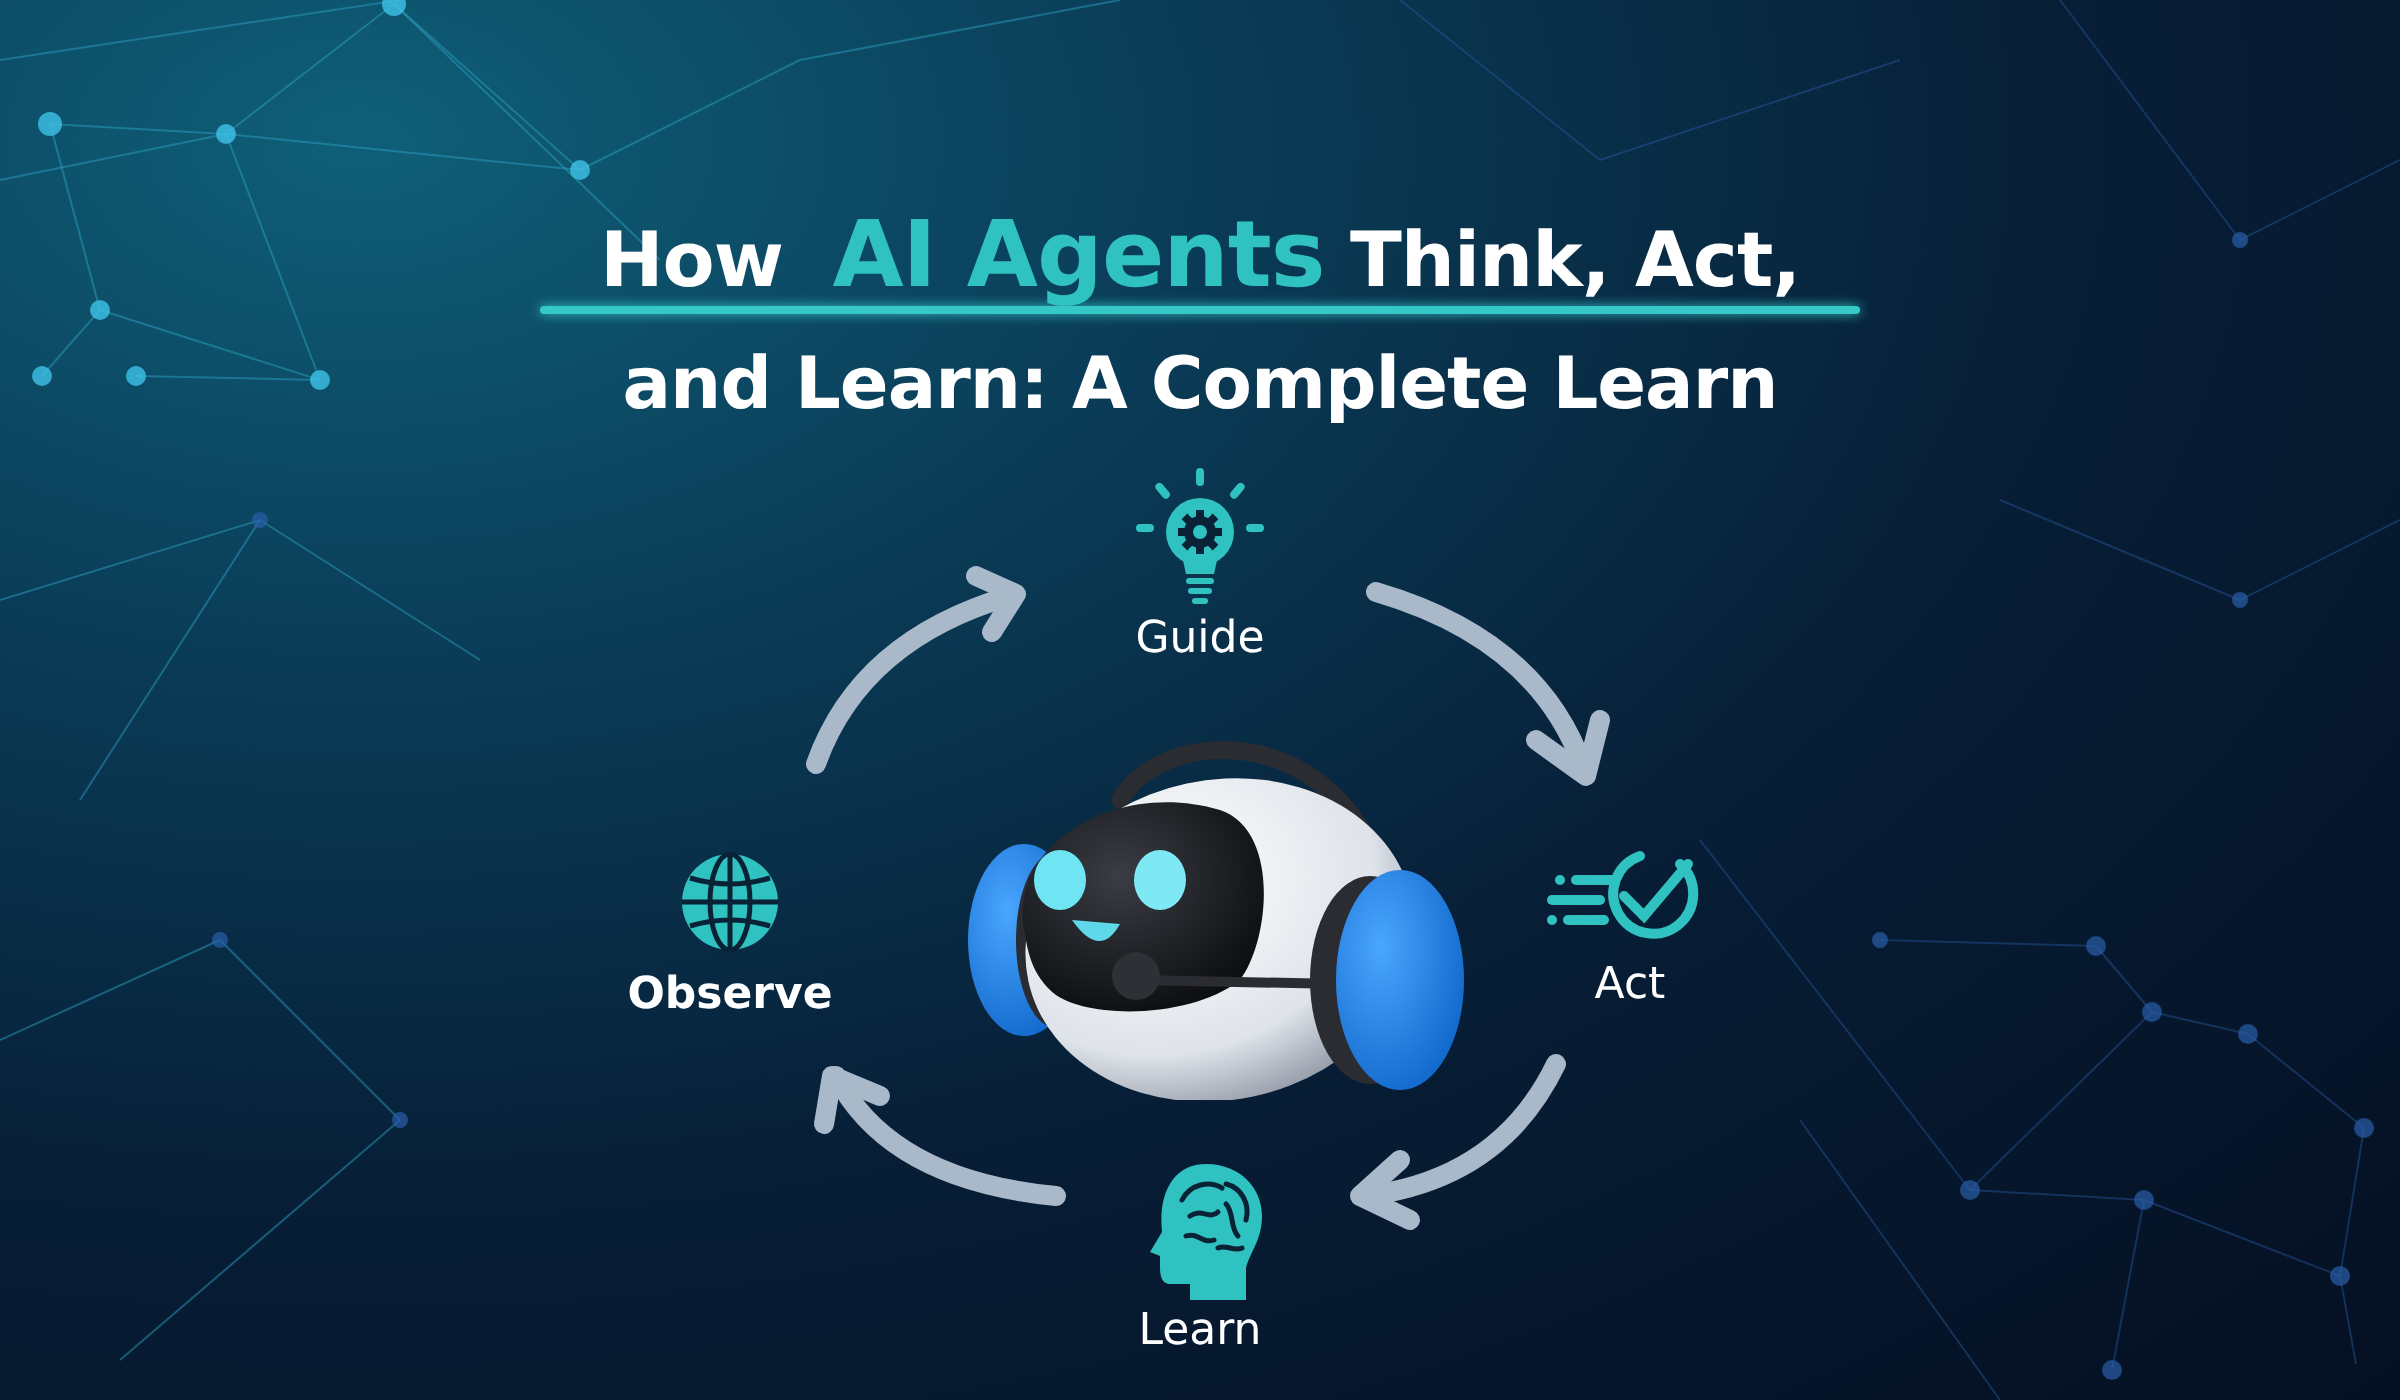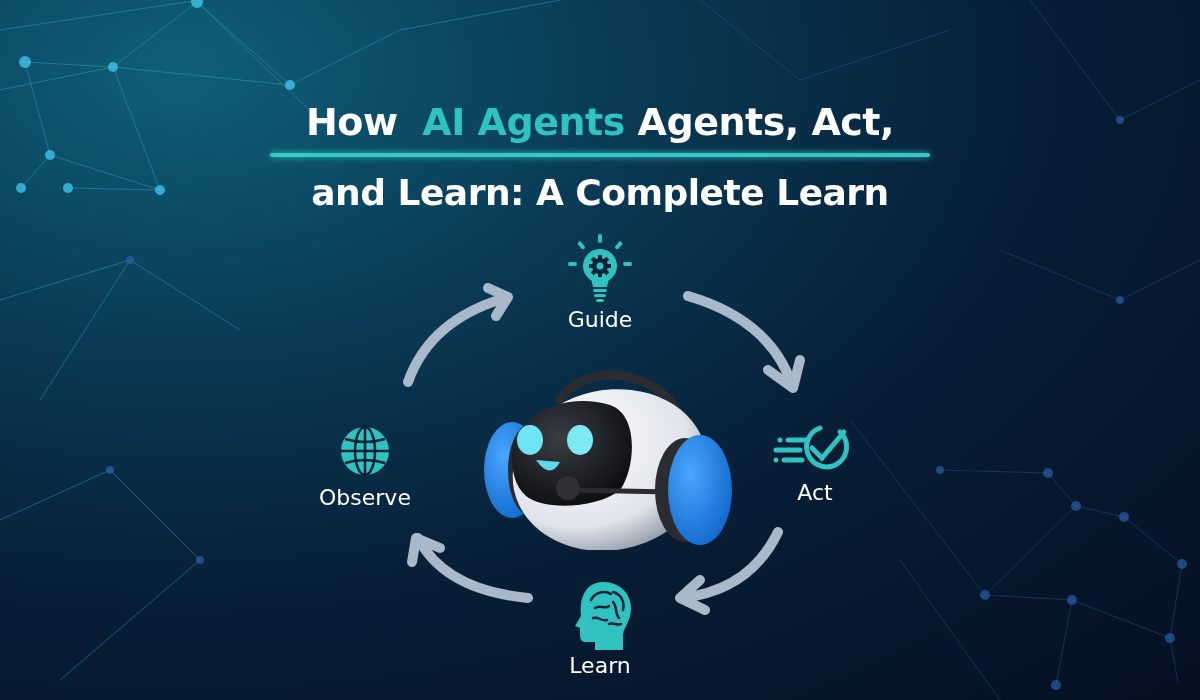--- a/index.html
+++ b/index.html
@@ -3,21 +3,21 @@
 <meta charset="utf-8">
 <style>
   html, body { margin:0; padding:0; }
   body { width:1200px; height:700px; overflow:hidden; position:relative;
     background: radial-gradient(ellipse at 15% 10%, #0f5f78 0%, #0a3b56 30%, #071e36 60%, #050f22 100%);
     font-family: "DejaVu Sans", "Liberation Sans", sans-serif; }
   .bg-net { position:absolute; left:0; top:0; width:1200px; height:700px; }
   .title { position:absolute; left:0; width:1200px; text-align:center; color:#fff;
     font-weight:bold; font-family:"DejaVu Sans", sans-serif; letter-spacing:-0.5px; }
   .title.l1 { top:100px; font-size:38px; }
-  .title.l1 .accent { color:#2fc2c0; font-size:38px;margin-left:12px; }
+  .title.l1 .accent { color:#2fc2c0; font-size:46px;margin-left:12px; }
   .title.l2 { top:172px; font-size:36px; }
   .underline { position:absolute; left:270px; top:153px; width:660px; height:4px; background:#35c8c6; border-radius:2px; box-shadow:0 0 6px #35c8c6; }
   .node { position:absolute; text-align:center; color:#fff; }
   .node .label { font-size:22px; font-family:"DejaVu Sans", sans-serif; display:block; }
   .node svg { display:block; margin:0 auto; }
   .cycle { position:absolute; left:0; top:0; width:1200px; height:700px; }
 </style>
 </head>
 <body>
 
@@ -88,21 +88,21 @@
       <circle cx="1120" cy="300" r="4"></circle>
       <circle cx="130" cy="260" r="4"></circle>
     <circle cx="110" cy="470" r="4"></circle>
       <circle cx="200" cy="560" r="4"></circle>
   </g>
 </svg>
 
 <div class="title l1">
   <span>How</span>
   <span class="accent">AI Agents</span>
-  <span>Agents, Act,</span>
+  <span>Think, Act,</span>
 </div>
 <div class="underline"></div>
 <div class="title l2">and Learn: A Complete Learn</div>
 
 <svg class="cycle" viewBox="0 0 1200 700">
   <g stroke="#a9b9c9" stroke-width="10" fill="none" stroke-linecap="round" stroke-linejoin="round">
     <path d="M408,382 Q430,320 505,298"></path>
     <path d="M488,288 L508,297 L496,316"></path>
     <path d="M688,296 Q770,320 792,385"></path>
     <path d="M768,370 L793,388 L800,360"></path>
@@ -173,21 +173,21 @@
   <svg width="52" height="52" viewBox="0 0 52 52">
     <circle cx="26" cy="26" r="24" fill="#2fc2c0"></circle>
     <g stroke="#0a2236" stroke-width="2.5" fill="none">
       <ellipse cx="26" cy="26" rx="10" ry="24"></ellipse>
       <line x1="26" y1="2" x2="26" y2="50"></line>
       <line x1="2" y1="26" x2="50" y2="26"></line>
       <path d="M6,14 Q26,20 46,14"></path>
       <path d="M6,38 Q26,32 46,38"></path>
     </g>
   </svg>
-  <span class="label" style="margin-top:8px;">Observe</span>
+  <span class="label" style="margin-top:8px;font-weight:bold;">Observe</span>
 </div>
 
 <svg style="position:absolute; left:470px; top:360px;" width="270" height="190" viewBox="0 0 270 190">
   <defs>
     <radialGradient id="shell" cx="40%" cy="30%" r="75%">
       <stop offset="0%" stop-color="#ffffff"></stop>
       <stop offset="70%" stop-color="#dfe3ea"></stop>
       <stop offset="100%" stop-color="#8e96a3"></stop>
     </radialGradient>
     <radialGradient id="visor" cx="40%" cy="35%" r="70%">

